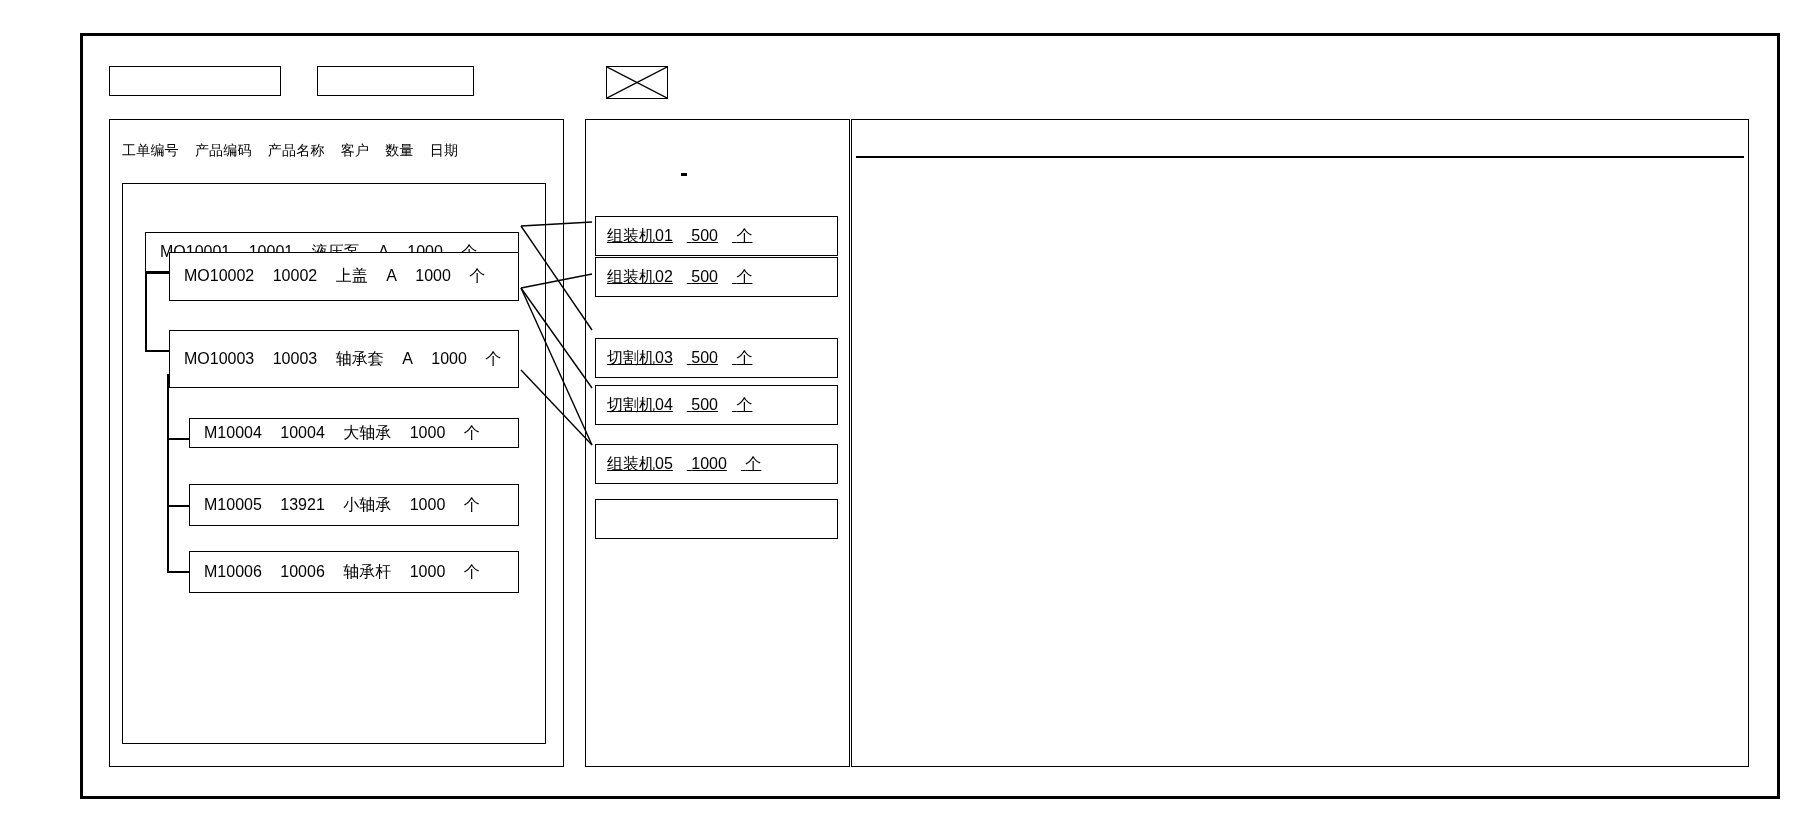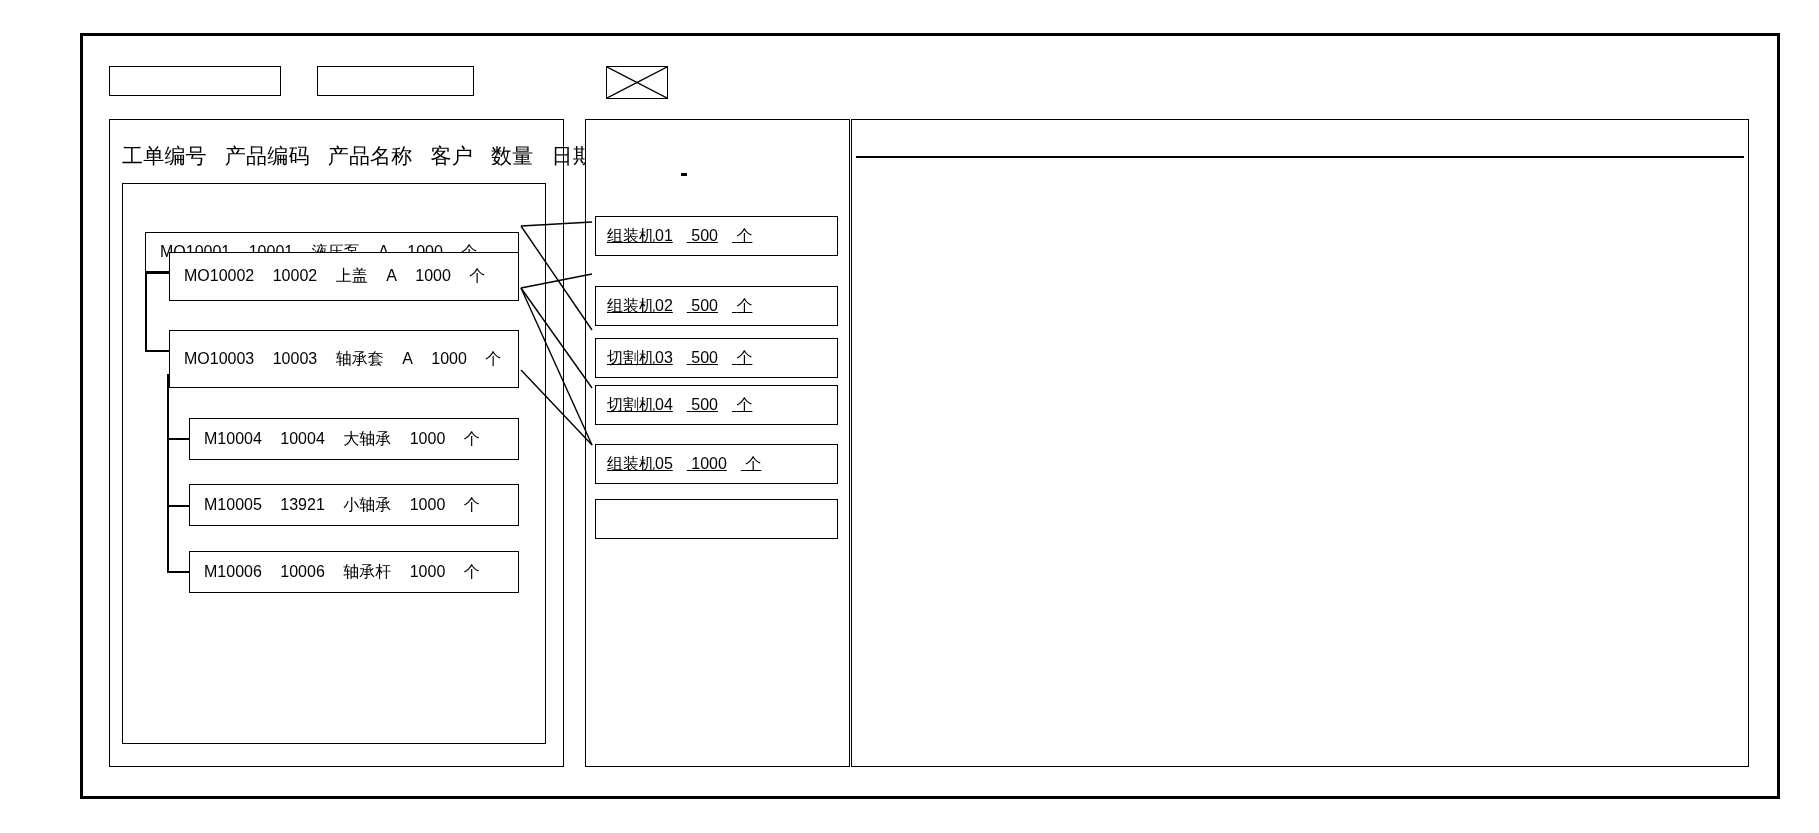--- a/index.html
+++ b/index.html
@@ -71,21 +71,21 @@
     height: 648px;
     border: 1.5px solid #000000;
     box-sizing: border-box;
     background: #ffffff;
   }
   .col-headers {
     position: absolute;
     left: 12px;
     top: 22px;
     width: 420px;
-    font-size: 21px;
+    font-size: 14px;
     white-space: nowrap;
     letter-spacing: 0.2px;
   }
   .col-headers span { margin-right: 12px; }
   .col-headers span:last-child { margin-right: 0; }
 
   .tree-frame {
     position: absolute;
     left: 12px;
     top: 63px;
@@ -260,21 +260,21 @@
           <div class="cells">
             <i>MO10003</i>
             <i>10003</i>
             <i>轴承套</i>
             <i>A</i>
             <i>1000</i>
             <i>个</i>
           </div>
         </div>
 
-        <div class="node" style="left:66px; top:234px; width:330px; height:42px;">
+        <div class="node" style="left:66px; top:234px; width:330px; height:30px;">
           <div class="cells">
             <i>M10004</i>
             <i>10004</i>
             <i>大轴承</i>
             <i>1000</i>
             <i>个</i>
           </div>
         </div>
 
         <div class="node" style="left:66px; top:300px; width:330px; height:42px;">
@@ -304,21 +304,21 @@
       <div class="mid-dot"></div>
 
       <div class="op-box" style="top:96px;">
         <div class="cells">
           <i>组装机01</i>
           <i>500</i>
           <i>个</i>
         </div>
       </div>
 
-      <div class="op-box" style="top:166px;">
+      <div class="op-box" style="top:137px;">
         <div class="cells">
           <i>组装机02</i>
           <i>500</i>
           <i>个</i>
         </div>
       </div>
 
       <div class="op-box" style="top:218px;">
         <div class="cells">
           <i>切割机03</i>

